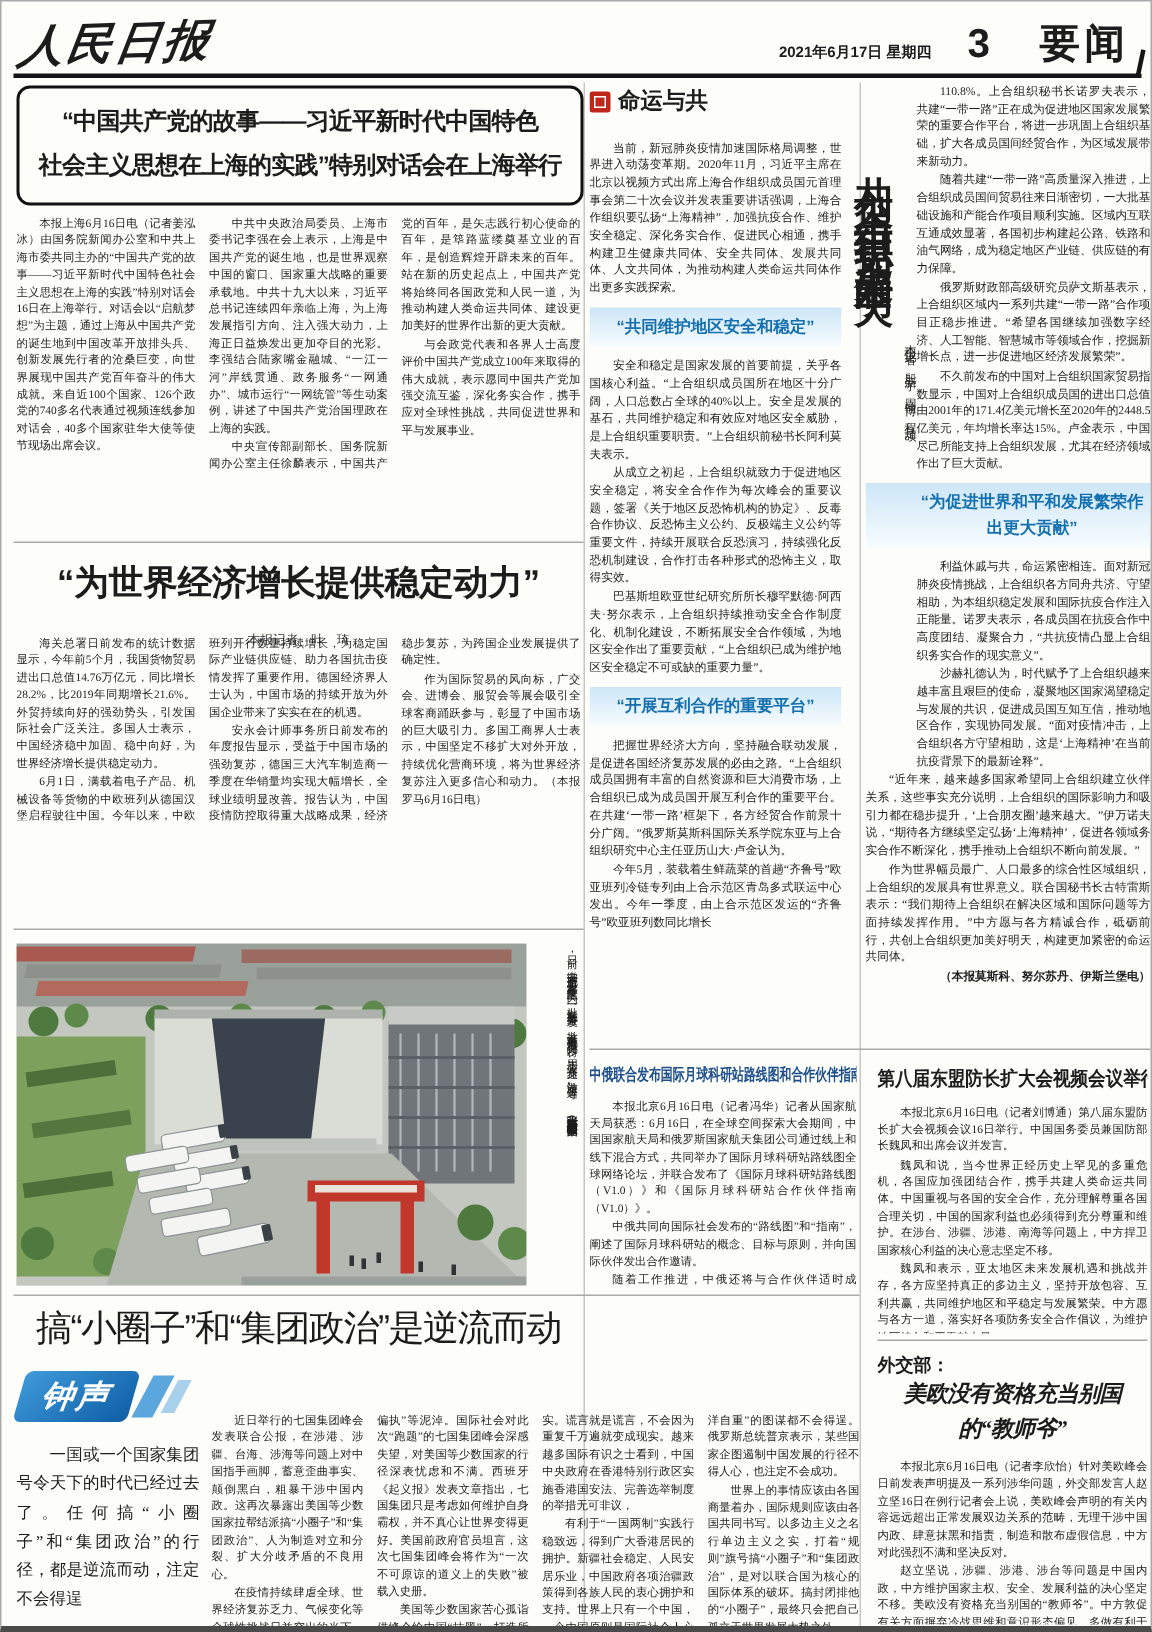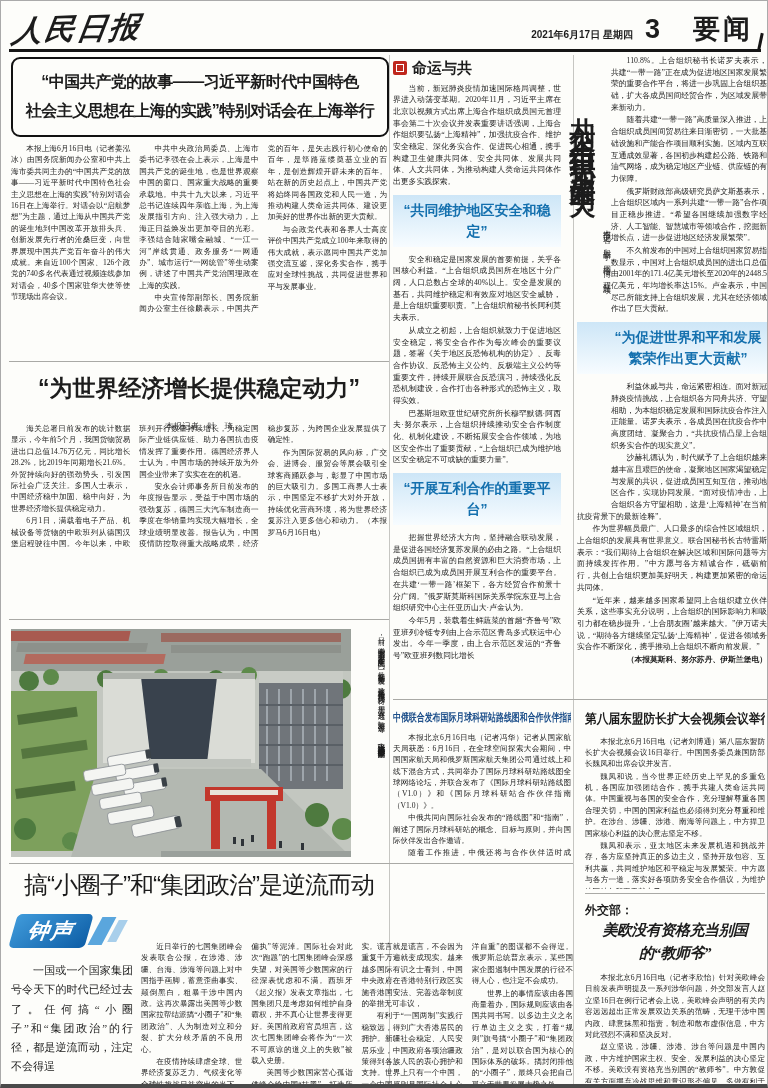--- a/index.html
+++ b/index.html
@@ -3,21 +3,21 @@
 <meta charset="utf-8">
 <style>
   html,body{margin:0;padding:0;background:#d8d8d4;}
   .page{position:relative;width:768px;height:1088px;margin:0 auto;background:#fdfdfa;
         font-family:"Liberation Serif","DejaVu Serif",serif;color:#1c1c1c;overflow:hidden;
         border:1px solid #aaa;border-bottom:4px solid #4a4a4a;box-sizing:border-box;}
   
   .masthead{position:absolute;top:6px;left:10px;right:10px;height:40px;}
   .paper-logo{position:absolute;left:2px;top:2px;font-size:30px;font-weight:bold;font-style:italic;
         font-family:"DejaVu Serif",serif;transform:skewX(-10deg) rotate(-2deg);letter-spacing:2px;}
-  .head-right{position:absolute;right:4px;bottom:0;display:flex;align-items:baseline;gap:12px;}
+  .head-right{position:absolute;right:4px;bottom:0;display:flex;align-items:baseline;gap:24px;}
   .head-date{font-size:10px;font-weight:bold;font-family:"Liberation Sans",sans-serif;}
   .head-page{font-size:27px;font-weight:900;font-family:"Liberation Sans",sans-serif;letter-spacing:3px;text-align:right;}
   .mast-rule{position:absolute;top:48px;left:8px;width:752px;height:3px;background:#151515;}
   .mast-rule .hook{position:absolute;right:-1px;top:-16px;width:3px;height:17px;background:#151515;transform:rotate(12deg);}
   
   .vrule{position:absolute;width:1px;background:#c6c6c2;}
   .hrule{position:absolute;height:1px;background:#a9a9a5;}
   
   .bt{font-size:7.6px;line-height:1.5;text-align:justify;overflow:hidden;}
   .bt p{margin:0 0 1px 0;text-indent:2em;}
@@ -47,25 +47,25 @@
            background:linear-gradient(135deg,#3f9ada,#0e5ea6);transform:skewX(-16deg);
            display:flex;align-items:center;justify-content:center;}
   .zs-main span{color:#fff;font-size:21px;font-weight:900;font-style:italic;transform:skewX(8deg);
            font-family:"Liberation Sans",sans-serif;letter-spacing:2px;}
   .zs-s1{position:absolute;left:84px;top:6px;width:14px;height:28px;background:#5aa6dd;transform:skewX(-28deg);}
   .zs-s2{position:absolute;left:102px;top:9px;width:9px;height:22px;background:#a8cfeb;transform:skewX(-28deg);}
   .zs-intro{font-size:11px;line-height:1.75;text-align:justify;text-indent:2em;}
   
   .midcol{position:absolute;left:392px;top:54px;width:168px;height:644px;overflow:hidden;}
   .col-label{display:flex;align-items:center;gap:5px;font-size:15px;font-weight:900;
-             font-family:"Liberation Sans",sans-serif;margin:2px 0 3px 0;}
+             font-family:"Liberation Sans",sans-serif;margin:2px 0 13px 0;}
   .col-icon{width:14px;height:14px;background:#bf271d;border-radius:2px;position:relative;flex:0 0 auto;}
   .col-icon:after{content:"";position:absolute;inset:3px;border:1.5px solid #fff;}
   .bluehead{background:linear-gradient(180deg,#cde6f7,#f7fcff);color:#1470ae;font-weight:bold;
-            text-align:center;font-size:14px;padding:5px 2px;margin:7px 0;
+            text-align:center;font-size:11px;padding:5px 2px;margin:7px 0;
             font-family:"Liberation Sans",sans-serif;line-height:1.5;}
   
   .vhead{position:absolute;left:560px;top:96px;width:40px;height:408px;writing-mode:vertical-rl;
          text-orientation:upright;font-size:26px;font-weight:900;font-family:"Liberation Sans",sans-serif;
          letter-spacing:7px;}
   .vbyline{position:absolute;left:598px;top:222px;width:12px;height:180px;writing-mode:vertical-rl;
          text-orientation:upright;font-size:8px;letter-spacing:2px;color:#222;}
   .rightcol{position:absolute;left:576px;top:54px;width:190px;height:644px;overflow:hidden;}
   .headspacer{float:left;width:34px;height:452px;}
   .endnote{text-align:right;font-weight:bold;text-indent:0 !important;}
@@ -266,22 +266,22 @@
     <div>
         <p>110.8%。上合组织秘书长诺罗夫表示，共建“一带一路”正在成为促进地区国家发展繁荣的重要合作平台，将进一步巩固上合组织基础，扩大各成员国间经贸合作，为区域发展带来新动力。</p>
         <p>随着共建“一带一路”高质量深入推进，上合组织成员国间贸易往来日渐密切，一大批基础设施和产能合作项目顺利实施。区域内互联互通成效显著，各国初步构建起公路、铁路和油气网络，成为稳定地区产业链、供应链的有力保障。</p>
         <p>俄罗斯财政部高级研究员萨文斯基表示，上合组织区域内一系列共建“一带一路”合作项目正稳步推进。“希望各国继续加强数字经济、人工智能、智慧城市等领域合作，挖掘新增长点，进一步促进地区经济发展繁荣”。</p>
         <p>不久前发布的中国对上合组织国家贸易指数显示，中国对上合组织成员国的进出口总值由2001年的171.4亿美元增长至2020年的2448.5亿美元，年均增长率达15%。卢金表示，中国尽己所能支持上合组织发展，尤其在经济领域作出了巨大贡献。</p>
       </div>
     <div class="bluehead">“为促进世界和平和发展繁荣作出更大贡献”</div>
     <div>
         <p>利益休戚与共，命运紧密相连。面对新冠肺炎疫情挑战，上合组织各方同舟共济、守望相助，为本组织稳定发展和国际抗疫合作注入正能量。诺罗夫表示，各成员国在抗疫合作中高度团结、凝聚合力，“共抗疫情凸显上合组织务实合作的现实意义”。</p>
         <p>沙赫礼德认为，时代赋予了上合组织越来越丰富且艰巨的使命，凝聚地区国家渴望稳定与发展的共识，促进成员国互知互信，推动地区合作，实现协同发展。“面对疫情冲击，上合组织各方守望相助，这是‘上海精神’在当前抗疫背景下的最新诠释”。</p>
+        <p>“近年来，越来越多国家希望同上合组织建立伙伴关系，这些事实充分说明，上合组织的国际影响力和吸引力都在稳步提升，‘上合朋友圈’越来越大。”伊万诺夫说，“期待各方继续坚定弘扬‘上海精神’，促进各领域务实合作不断深化，携手推动上合组织不断向前发展。”</p>
         <p>作为世界幅员最广、人口最多的综合性区域组织，上合组织的发展具有世界意义。联合国秘书长古特雷斯表示：“我们期待上合组织在解决区域和国际问题等方面持续发挥作用。”中方愿与各方精诚合作，砥砺前行，共创上合组织更加美好明天，构建更加紧密的命运共同体。</p>
-        <p>“近年来，越来越多国家希望同上合组织建立伙伴关系，这些事实充分说明，上合组织的国际影响力和吸引力都在稳步提升，‘上合朋友圈’越来越大。”伊万诺夫说，“期待各方继续坚定弘扬‘上海精神’，促进各领域务实合作不断深化，携手推动上合组织不断向前发展。”</p>
       </div>
     <p class="endnote">（本报莫斯科、努尔苏丹、伊斯兰堡电）</p>
   </div>
 
   <div class="hrule" style="left:392px;top:698px;width:374px;"></div>
 
   <div class="moon bt">
     <div class="moon-head">中俄联合发布国际月球科研站路线图和合作伙伴指南</div>
     <div>
         <p>本报北京6月16日电（记者冯华）记者从国家航天局获悉：6月16日，在全球空间探索大会期间，中国国家航天局和俄罗斯国家航天集团公司通过线上和线下混合方式，共同举办了国际月球科研站路线图全球网络论坛，并联合发布了《国际月球科研站路线图（V1.0）》和《国际月球科研站合作伙伴指南（V1.0）》。</p>

